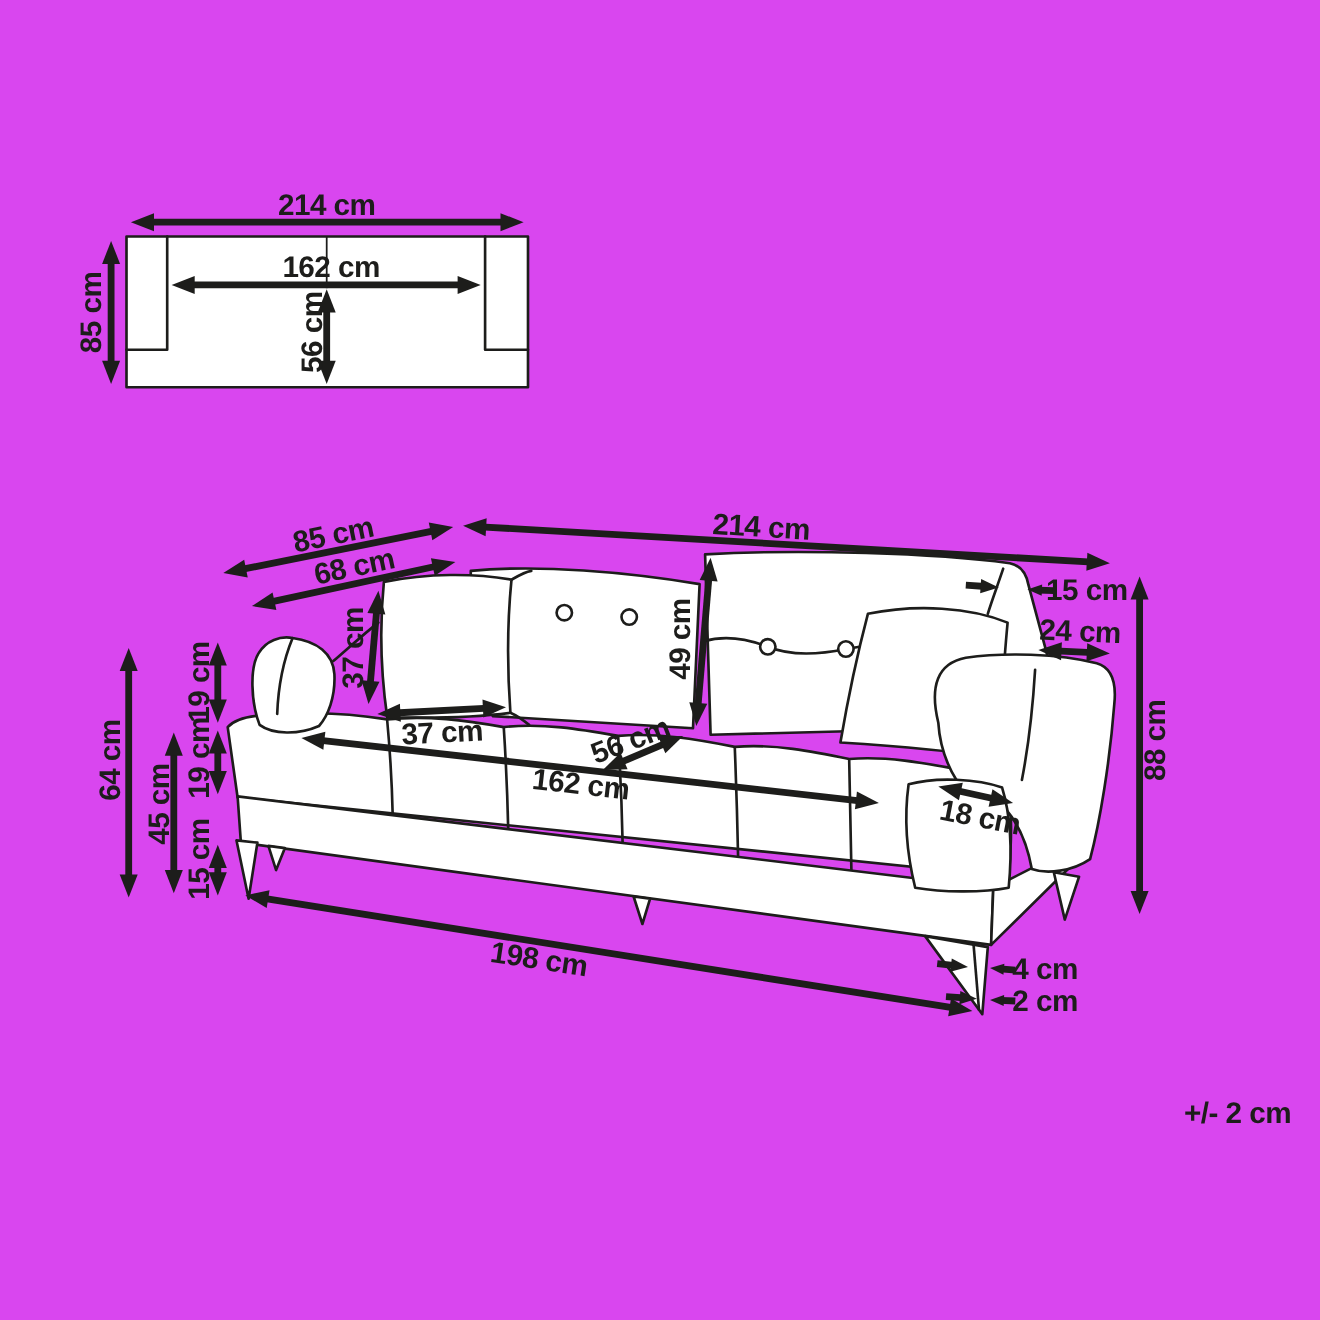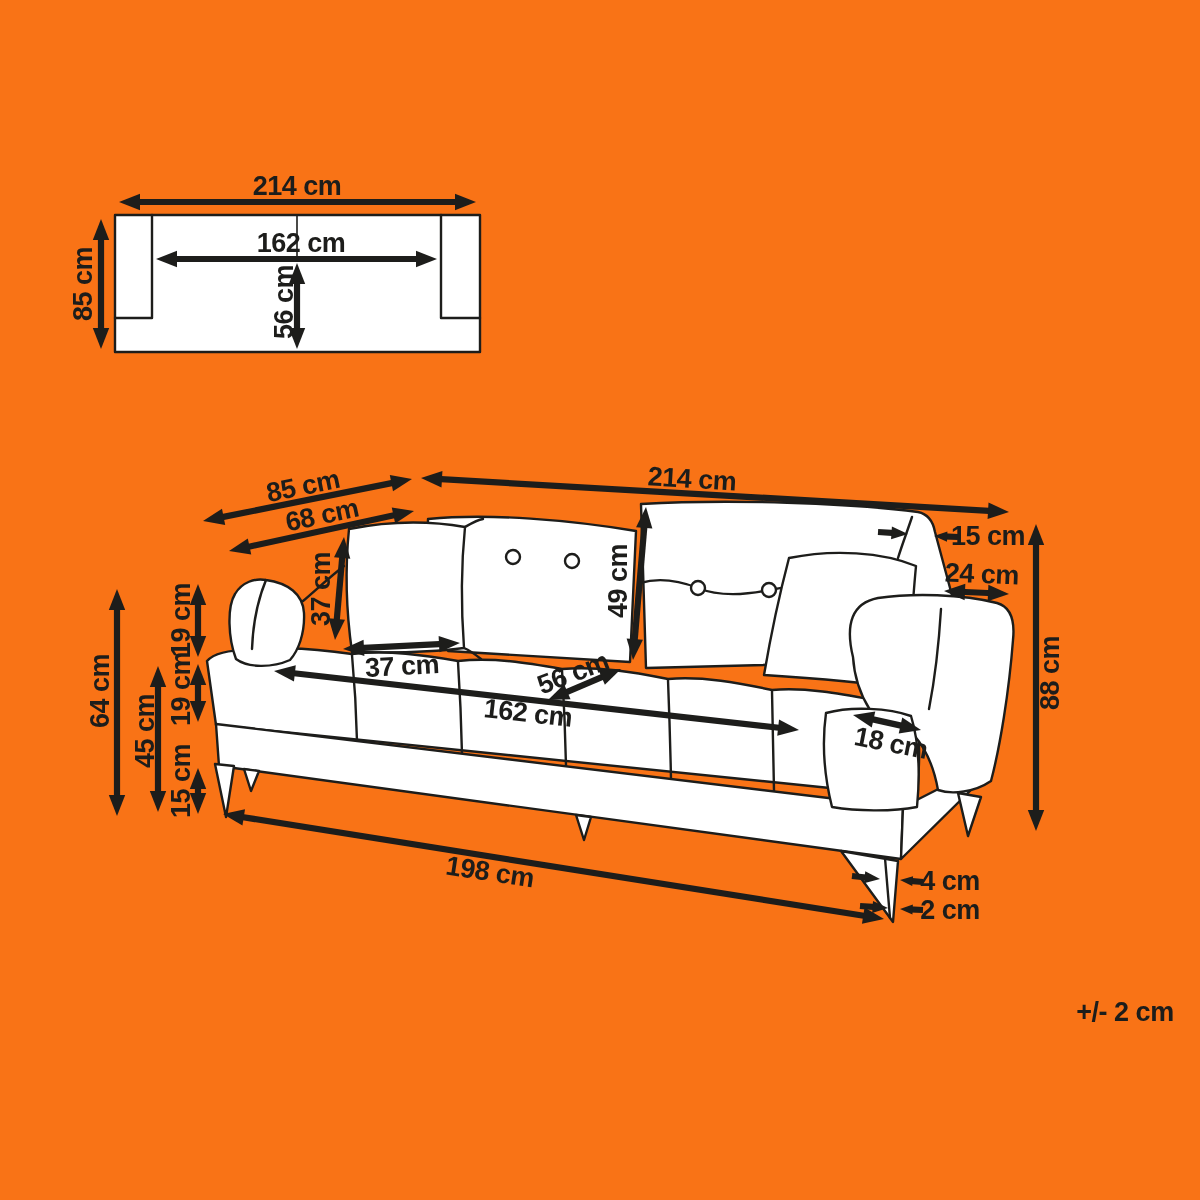--- a/index.html
+++ b/index.html
@@ -1,16 +1,16 @@
 <!DOCTYPE html>
 <html><head>
 <meta charset="utf-8">
 <style>
   html,body{margin:0;padding:0;background:#ffffff;}
-  .stage{position:relative;width:1200px;height:1200px;background:#f97316;overflow:hidden;
+  .stage{position:relative;width:1200px;height:1200px;background:#d946ef;overflow:hidden;
          font-family:"Liberation Sans", sans-serif;}
   svg text{font-family:"Liberation Sans", sans-serif;font-weight:700;fill:#1d1d1b;letter-spacing:-0.5px;}
   .art{fill:#ffffff;stroke:#1d1d1b;stroke-width:2.4;stroke-linejoin:round;stroke-linecap:round;}
   .art-line{fill:none;stroke:#1d1d1b;stroke-width:2.4;stroke-linejoin:round;stroke-linecap:round;}
   .art-thin{fill:none;stroke:#1d1d1b;stroke-width:1.6;}
   .dim-line{stroke:#1d1d1b;fill:none;stroke-linecap:butt;}
   .dim-head{fill:#1d1d1b;stroke:none;}
 </style>
 </head>
 <body>

